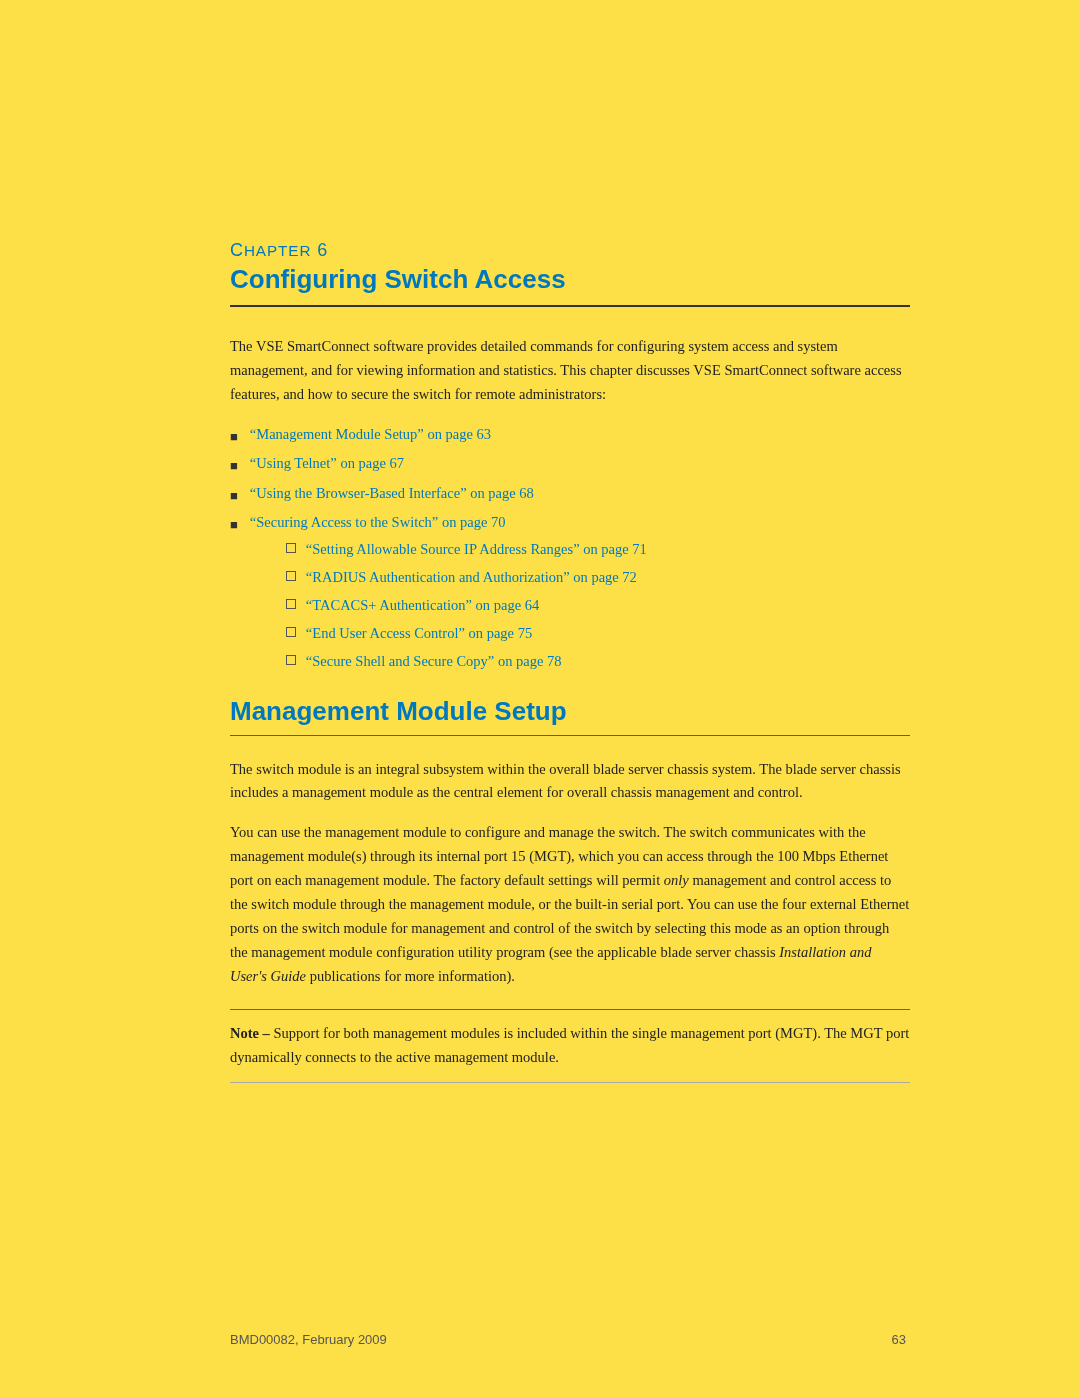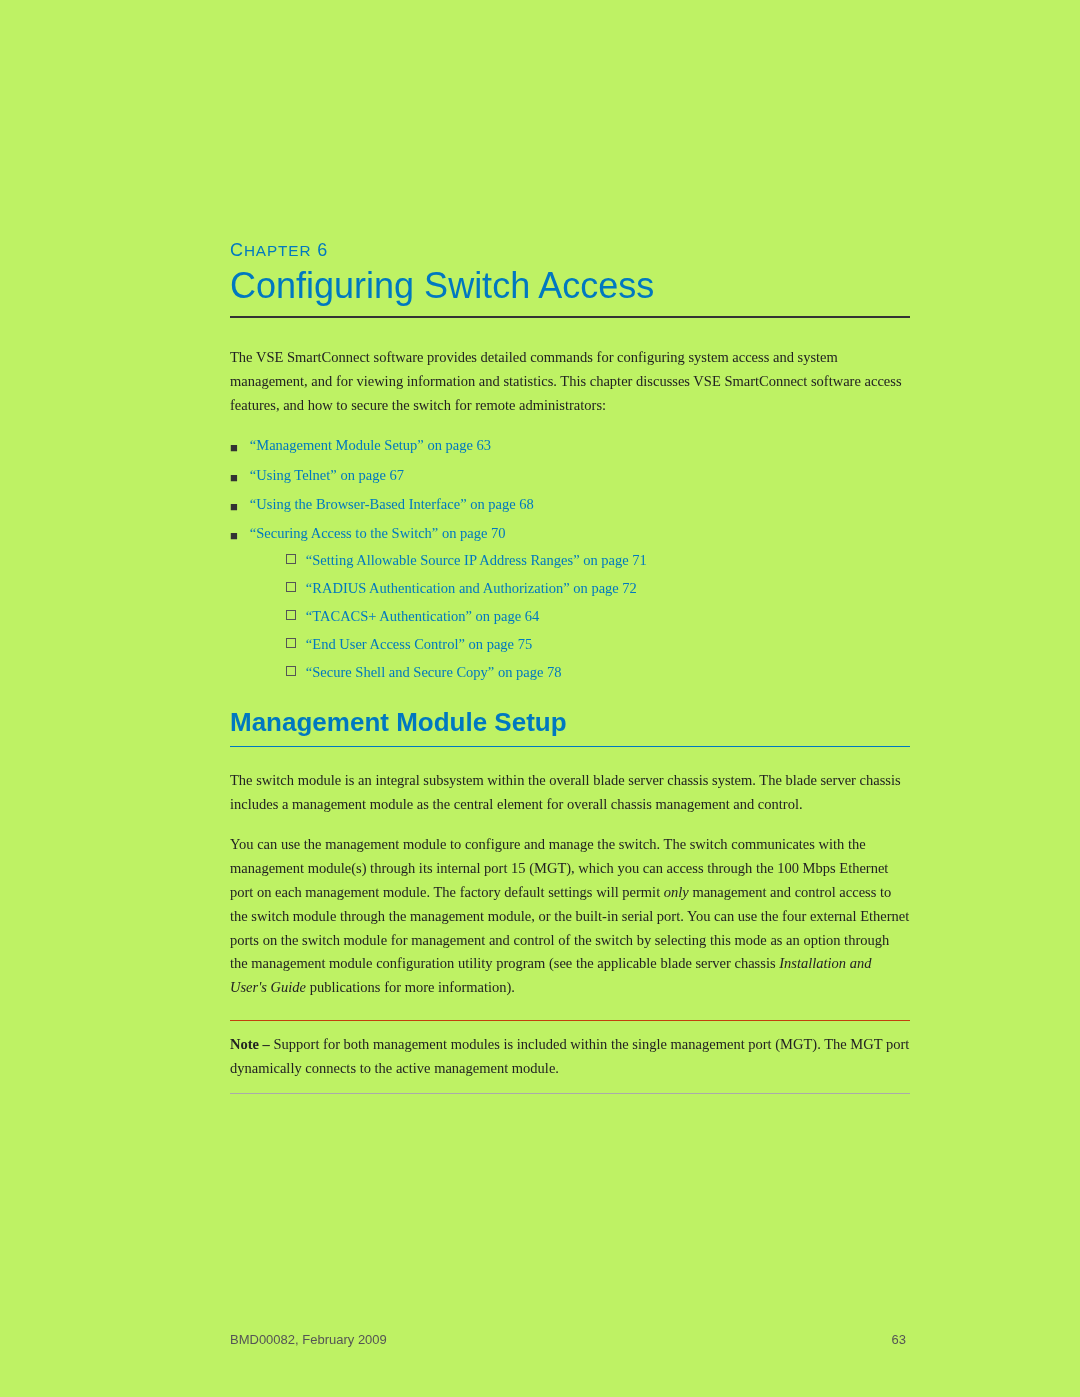--- a/index.html
+++ b/index.html
@@ -14,21 +14,21 @@
       background: #ffffff;
       font-family: Georgia, 'Times New Roman', serif;
       font-size: 15px;
       color: #222222;
       position: relative;
     }
 
     .page-container {
       width: 1080px;
       min-height: 1397px;
-      background: #bef264;
+      background: #fde047;
       position: relative;
       padding: 0;
     }
 
     .content-area {
       margin: 0 auto;
       padding: 240px 170px 80px 230px;
       max-width: 1080px;
     }
 
@@ -36,23 +36,23 @@
       font-family: Arial, Helvetica, sans-serif;
       font-size: 18px;
       color: #0078c0;
       font-weight: normal;
       letter-spacing: 0.05em;
       margin-bottom: 4px;
     }
 
     .chapter-title {
       font-family: Arial, Helvetica, sans-serif;
-      font-size: 36px;
-      color: #0078c0;
-      font-weight: normal;
+      font-size: 26px;
+      color: #0078c0;
+      font-weight: bold;
       line-height: 1.15;
       margin-bottom: 10px;
     }
 
     .title-rule {
       border: none;
       border-top: 2px solid #333333;
       margin-bottom: 28px;
     }
 

